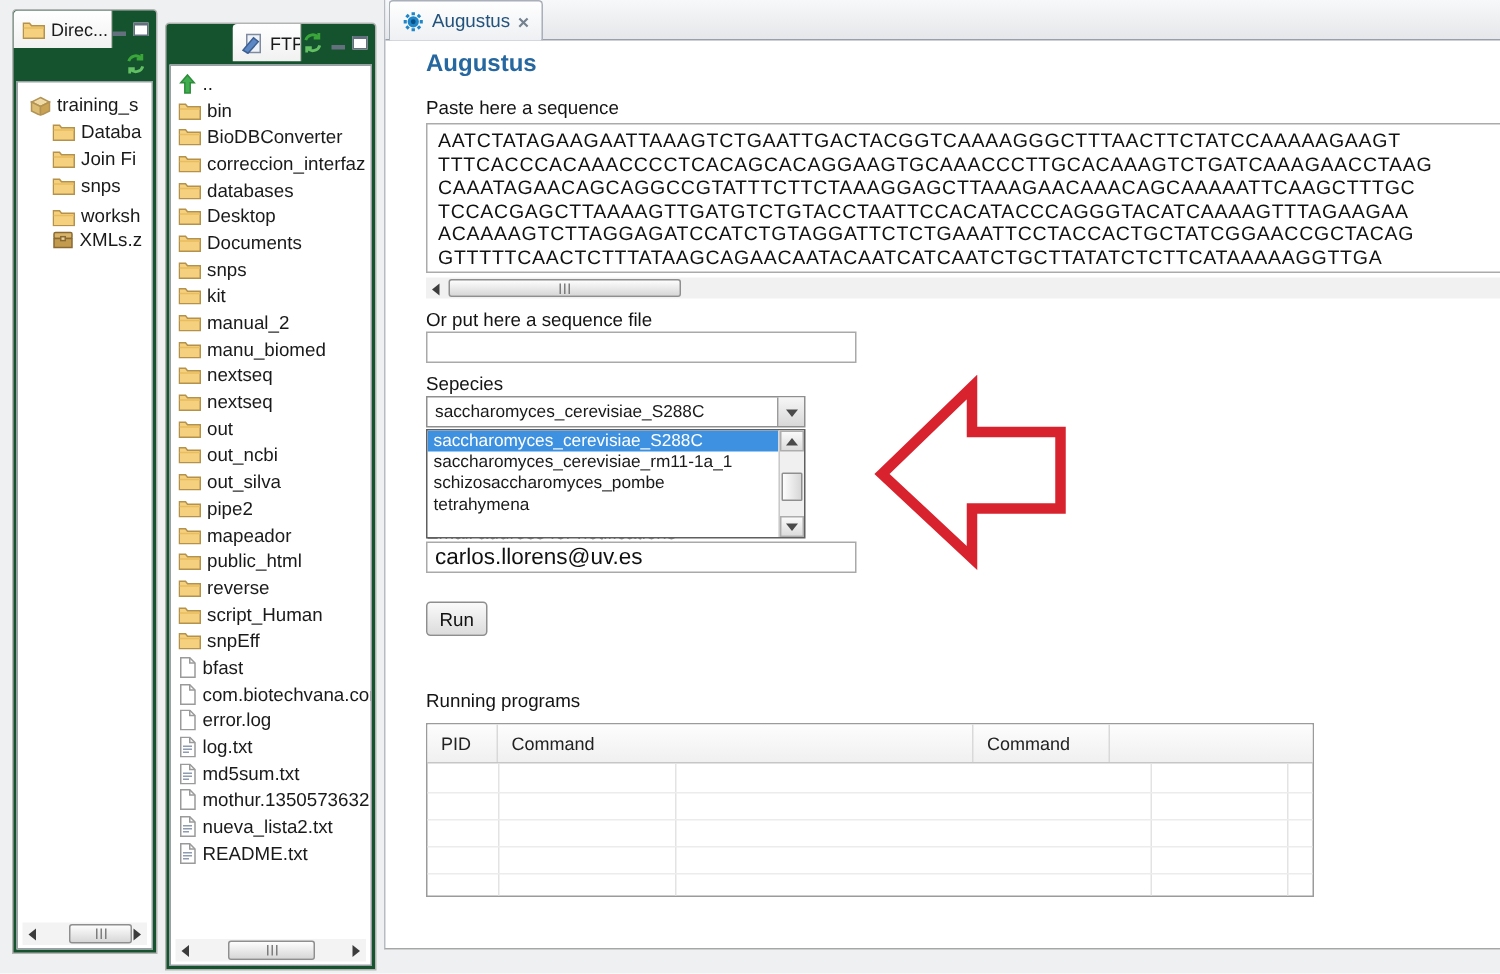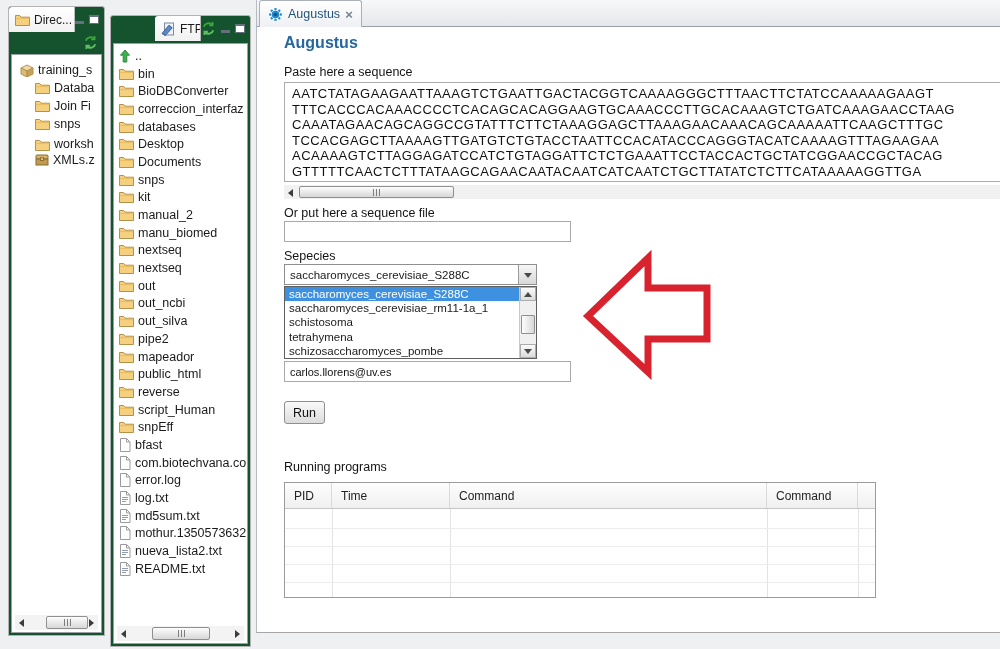--- a/index.html
+++ b/index.html
@@ -43,21 +43,21 @@
   .close-x { color:#75818f; font-weight:bold; font-size:13px; line-height:1; cursor:default; }
 
   #heading { position:absolute; left:27px; top:34px; font-size:16px; font-weight:bold; color:#26679f; }
   .flabel { position:absolute; font-size:12.5px; color:#141414; }
   #seq { position:absolute; left:27px; top:82px; width:730px; height:100px; border:1px solid #ababab; font-family:"Liberation Sans","DejaVu Sans",sans-serif; font-size:13px; letter-spacing:0.5px; line-height:15.6px; padding:3px 7px; resize:none; overflow:hidden; white-space:pre; color:#111; }
 
   #seq-hscroll { position:absolute; left:27px; top:185px; width:717px; height:14px; display:flex; background:#f1f1f1; }
   #seq-hscroll .sb-track { height:14px; }
   #seq-hscroll .sb-thumb { height:12px; }
 
-  .tinput { position:absolute; left:27px; width:287px; height:21px; border:1px solid #a9a9a9; font-family:inherit; font-size:11px; padding:0 5px; color:#111; }
+  .tinput { position:absolute; left:27px; width:287px; height:21px; border:1px solid #a9a9a9; font-family:inherit; font-size:15px; padding:0 5px; color:#111; }
 
   
   #combo { position:absolute; left:27px; top:264px; width:253px; height:21px; border:1px solid #8f8f8f; background:#fff; display:flex; align-items:center; }
   #combo .cval { flex:1; padding-left:5px; font-size:11.5px; white-space:nowrap; overflow:hidden; }
   #combo-btn { width:18px; height:19px; background:linear-gradient(#f6f6f6,#d8d8d8); border-left:1px solid #9b9b9b; display:flex; align-items:center; justify-content:center; }
   .tri-d { width:0;height:0;border:4px solid transparent;border-top:5px solid #4a4a4a;border-bottom:none; margin-top:1px; }
   .tri-u { width:0;height:0;border:4px solid transparent;border-bottom:5px solid #4a4a4a;border-top:none; }
 
   #droplist { position:absolute; left:27px; top:286px; width:253px; height:73px; background:#fff; border:1px solid #5f5f5f; z-index:10; display:flex; }
   #opt-col { flex:1; overflow:hidden; }
@@ -609,30 +609,27 @@
     <div id="opt-col">
 
         <div class="opt selected">
           <span>saccharomyces_cerevisiae_S288C</span>
         </div>
 
         <div class="opt">
           <span>saccharomyces_cerevisiae_rm11-1a_1</span>
         </div>
 
+
         <div class="opt">
-          <span>schistosoma</span>
+          <span>schizosaccharomyces_pombe</span>
         </div>
 
         <div class="opt">
           <span>tetrahymena</span>
-        </div>
-
-        <div class="opt">
-          <span>schizosaccharomyces_pombe</span>
         </div>
       </div>
     <div id="drop-sb">
       <span class="vsb-btn">
           <span class="tri-u"></span>
         </span>
       <span class="vtrack">
         <span class="vthumb"></span>
       </span>
       <span class="vsb-btn">
@@ -646,21 +643,20 @@
 
   <button id="run-btn">Run</button>
 
   <div class="flabel" style="left:27px; top:460px;">Running programs</div>
 
   <div id="ptable">
     <div id="thead">
 
         <div class="th" style="width: 47px;">PID</div>
 
-        <div class="th" style="width: 118px;">Time</div>
 
         <div class="th" style="width: 317px;">Command</div>
 
         <div class="th" style="width: 91px;">Command</div>
       </div>
     <div class="vline" style="left:47px;"></div>
     <div class="vline" style="left:165px;"></div>
     <div class="vline" style="left:482px;"></div>
     <div class="vline" style="left:573px;"></div>
     <div class="rline" style="top:45px;"></div>

